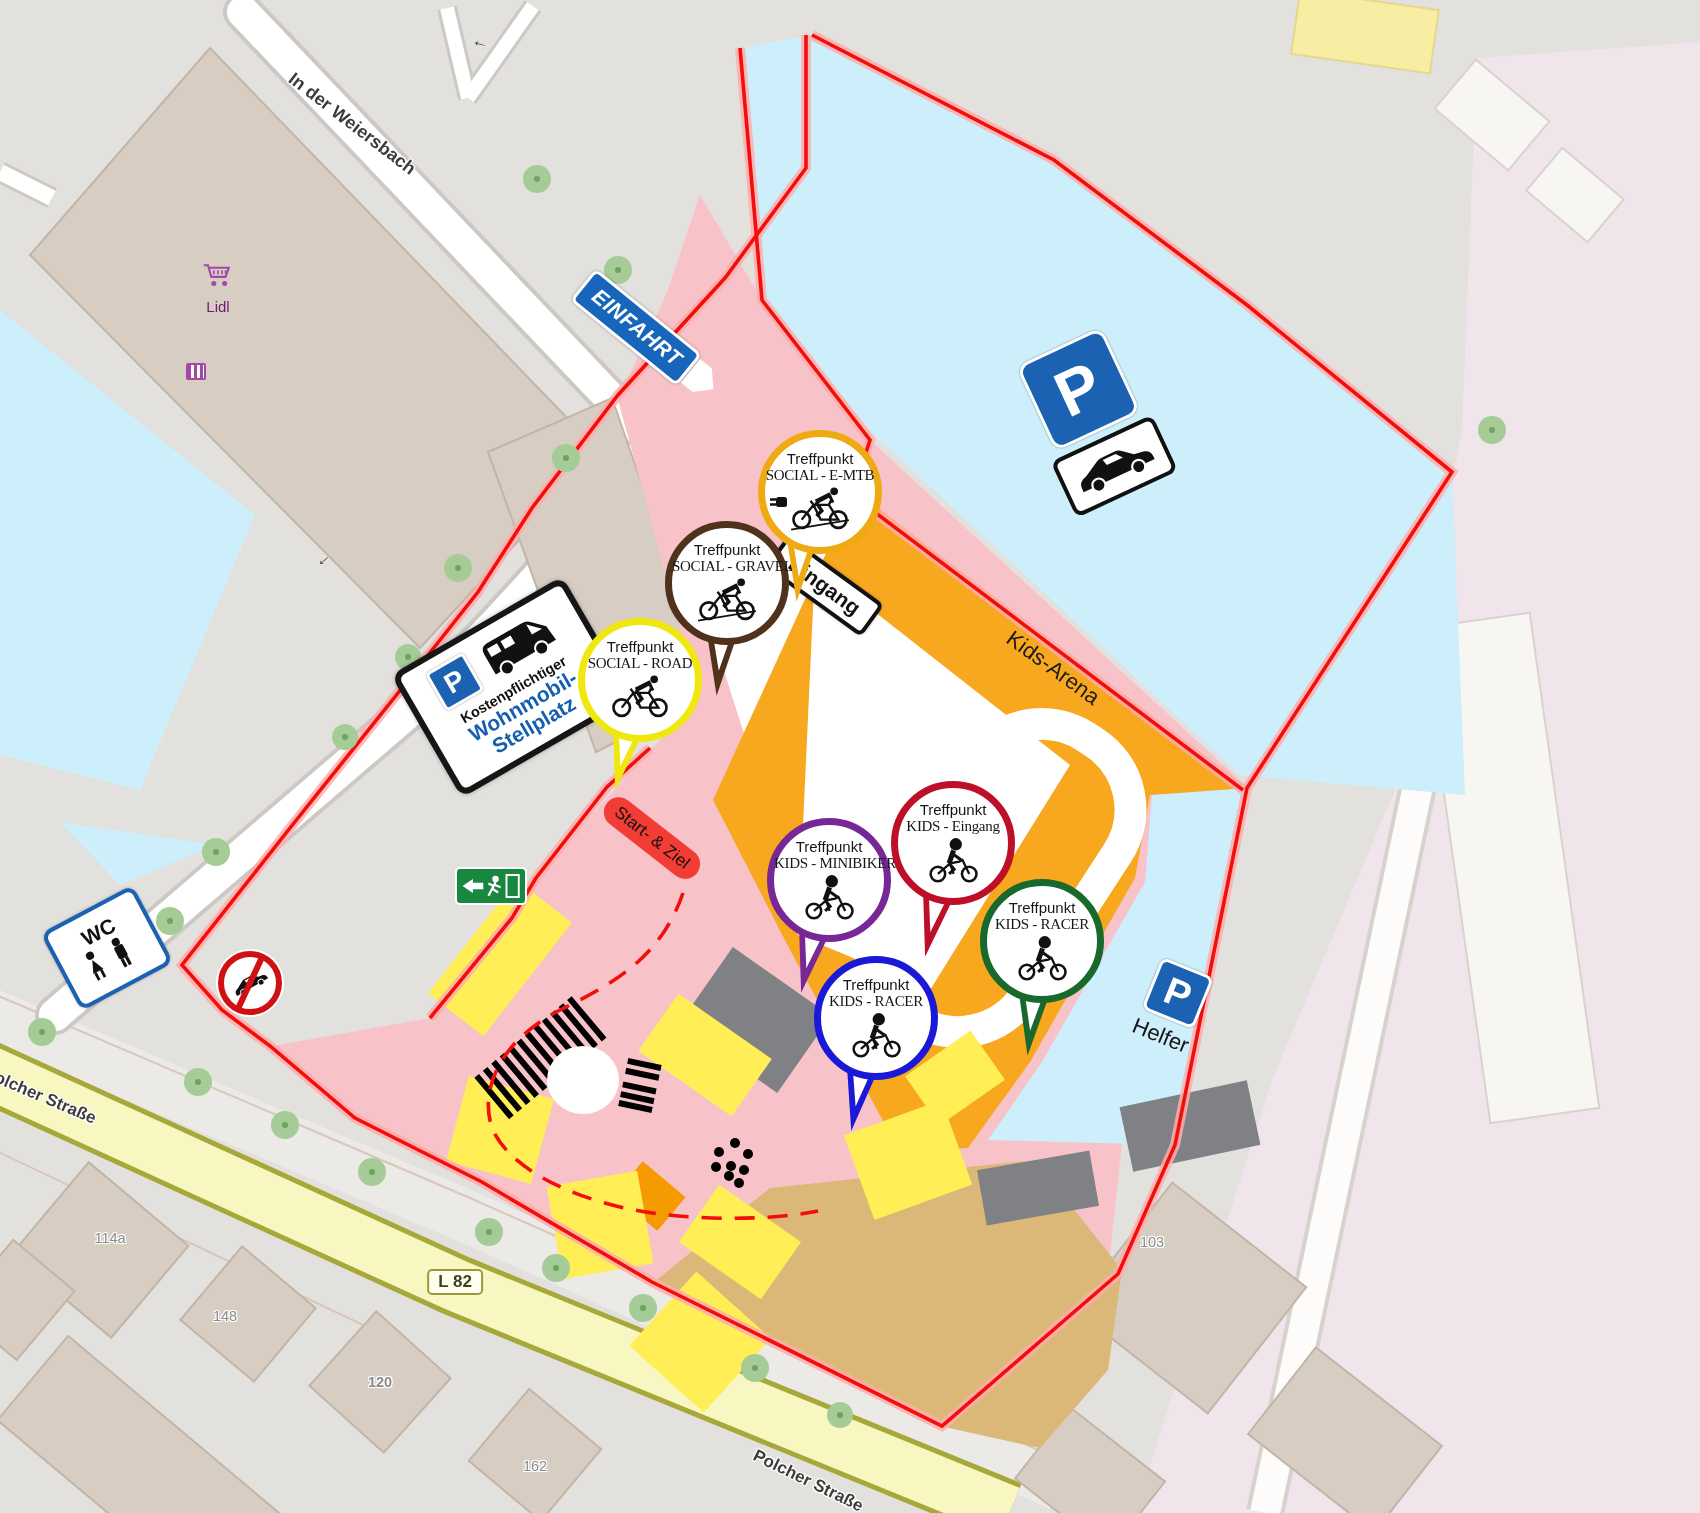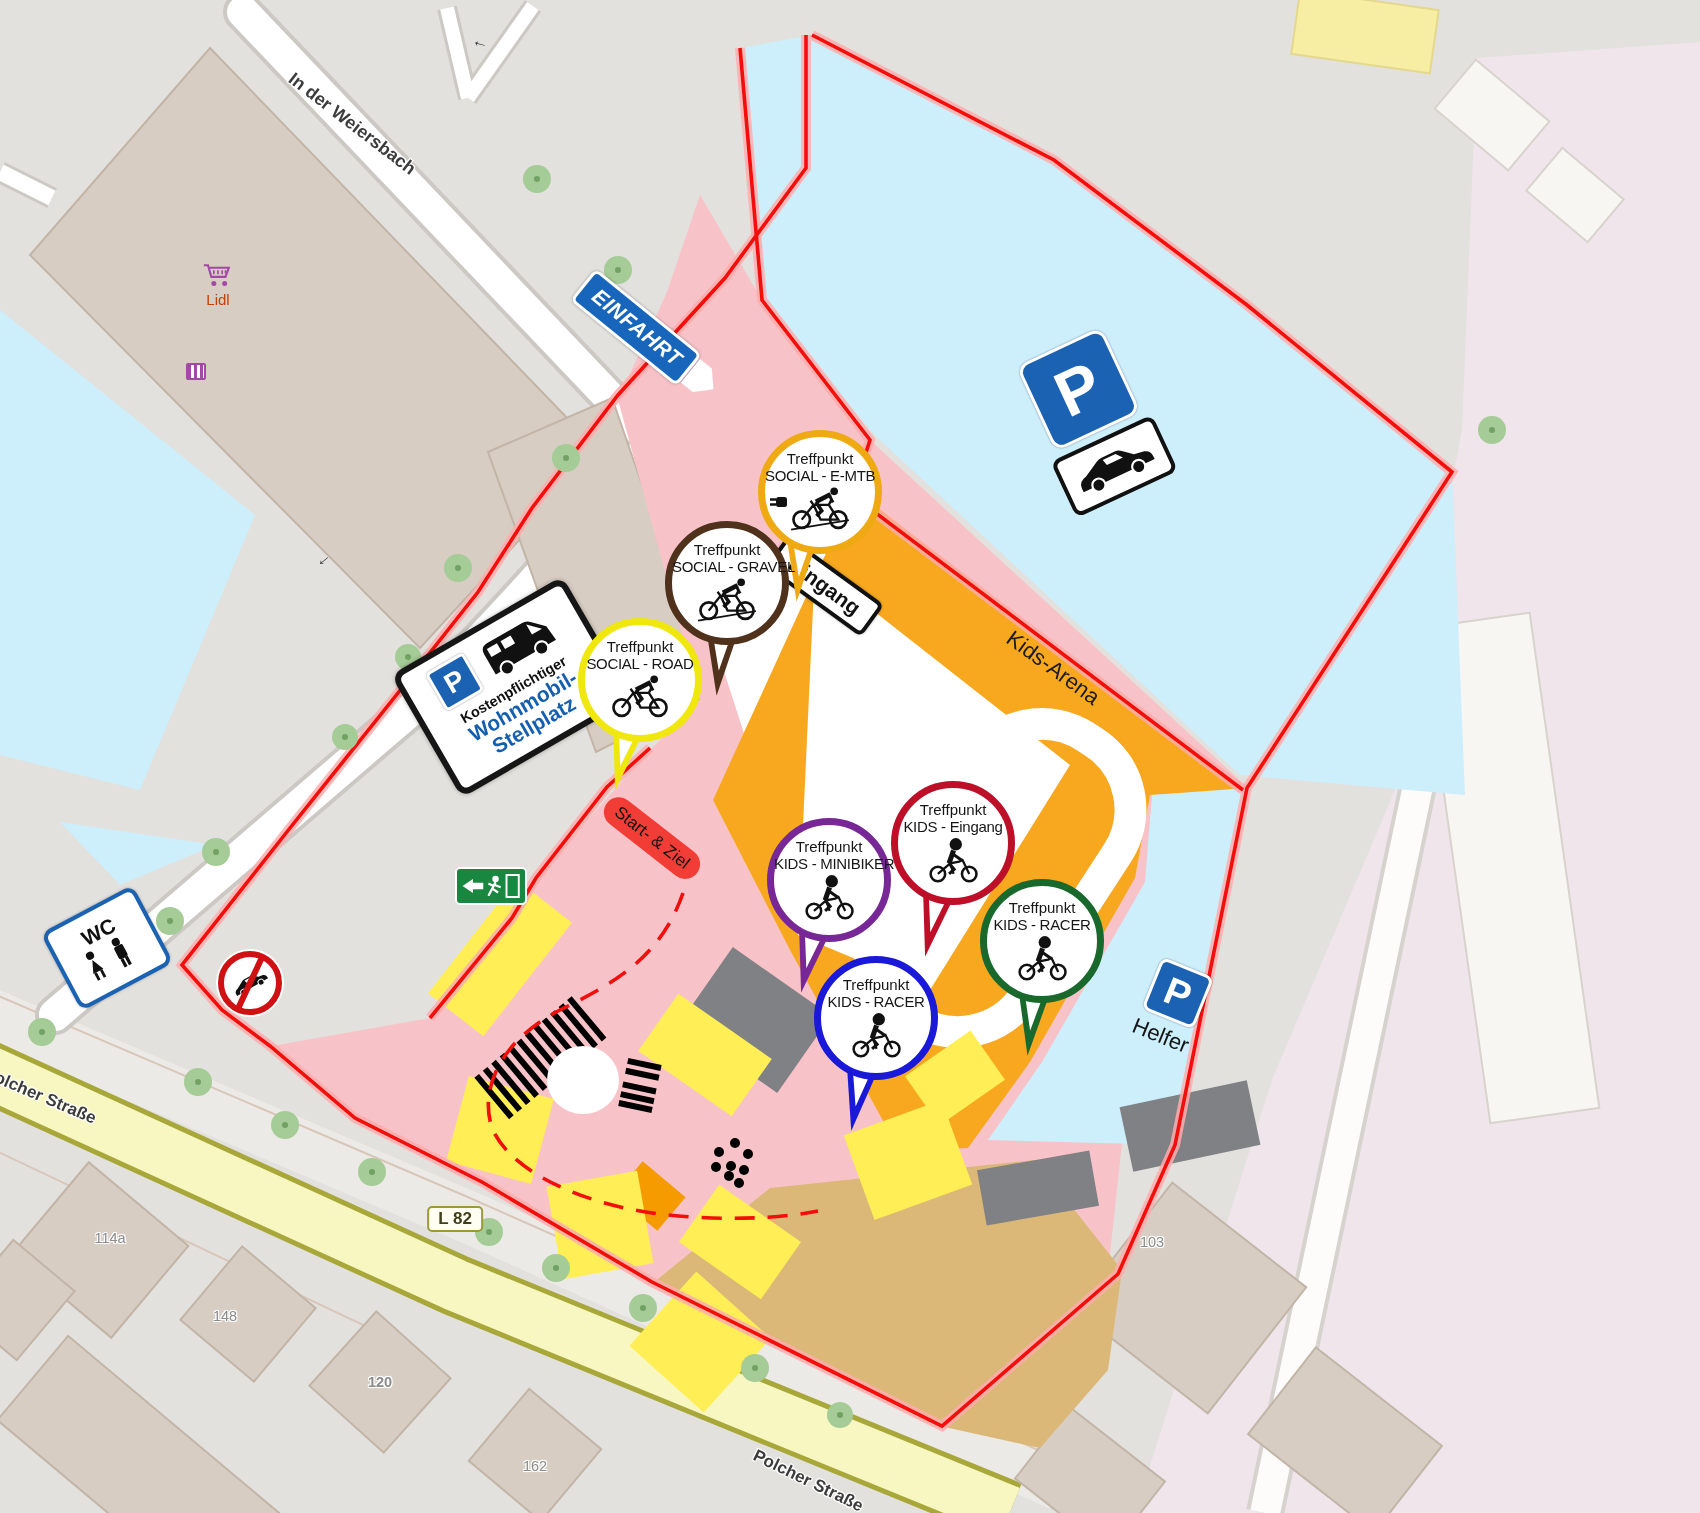--- a/index.html
+++ b/index.html
@@ -7,21 +7,21 @@
          font-family:"Liberation Sans","DejaVu Sans",sans-serif;}
   #basemap{position:absolute;left:0;top:0;}
   .abs{position:absolute;}
   .halo{text-shadow:-1px -1px 0 #fff,1px -1px 0 #fff,-1px 1px 0 #fff,1px 1px 0 #fff,0 0 3px #fff;}
   .maplabel{position:absolute;color:#3c3c3c;font-size:18px;font-weight:600;white-space:nowrap;}
 
   
   .marker-bubble{position:absolute;width:110px;height:110px;border:7px solid #ef4444;border-radius:50%;
     background:#fff;z-index:30;text-align:center;box-sizing:content-box;}
   .marker-bubble .l1{margin-top:13px;font-size:15px;font-weight:500;color:#161616;}
-  .marker-bubble .l2{font-size:15px;font-weight:500;color:#161616;letter-spacing:-.3px;white-space:nowrap;}
+  .marker-bubble .l2{font-size:15px;font-weight:500;color:#161616;letter-spacing:-.3px;white-space:nowrap;font-family:Liberation Serif, serif;}
   .marker-bubble svg.bike{display:block;margin:2px auto 0;}
   .tail{position:absolute;width:40px;height:62px;z-index:29;transform-origin:top center;
     clip-path:polygon(12% 0,88% 0,50% 100%);}
   .tail::after{content:'';position:absolute;left:50%;top:0;width:20px;height:37px;margin-left:-10px;
     clip-path:polygon(3% 0,97% 0,50% 100%);background:#fff;}
 
   
   .sign-einfahrt{display:flex;align-items:center;z-index:24;}
   .sign-einfahrt .plate{background:#1766bb;border:3px solid #fff;border-radius:7px;color:#fff;
     font-weight:bold;font-style:italic;font-size:21px;letter-spacing:.5px;padding:5px 10px 6px 12px;
@@ -48,21 +48,21 @@
     display:flex;flex-direction:column;align-items:center;justify-content:center;gap:2px;
     box-shadow:0 0 3px rgba(0,0,0,.3);}
   .sign-wc .wctxt{font-size:21px;font-weight:bold;color:#111;line-height:20px;}
   .sign-nocar{width:52px;height:52px;background:#fff;border:6px solid #cf1113;border-radius:50%;z-index:22;
     position:absolute;display:flex;align-items:center;justify-content:center;box-shadow:0 0 0 2px #fff;}
   .sign-nocar .slash{position:absolute;left:50%;top:-2px;width:6px;height:56px;margin-left:-3px;
     background:#cf1113;transform:rotate(25deg);}
   .sign-helfer{display:flex;flex-direction:column;align-items:center;gap:5px;z-index:21;}
   .sign-helfer .hlabel{font-size:22px;color:#161616;font-weight:500;}
   .lidl-poi{display:flex;flex-direction:column;align-items:center;z-index:5;}
-  .lidl-poi .lname{color:#c2410c;font-size:15px;font-weight:500;margin-top:1px;}
+  .lidl-poi .lname{color:#701a75;font-size:15px;font-weight:500;margin-top:8px;}
   .shop-icon{width:16px;height:13px;border-radius:2px;background:repeating-linear-gradient(90deg,#a448a8 0 3px,#fff 3px 6px);
     border:2px solid #a448a8;z-index:5;}
   .oneway{position:absolute;color:#3a3a3a;font-size:17px;font-weight:bold;z-index:4;}
 </style>
 </head>
 <body>
 
 <div id="stage">
 
   <svg id="basemap" width="1700" height="1513" viewBox="0 0 1700 1513">
@@ -276,21 +276,21 @@
           <circle cx="840" cy="1415" r="3"></circle>
           <circle cx="1492" cy="430" r="3"></circle>
       </g>
     </g>
   </svg>
 
   <div class="maplabel halo" style="left:352px;top:124px;transform:translate(-50%,-50%) rotate(37.5deg);">In der Weiersbach</div>
   <div class="maplabel" style="left:1053px;top:668px;transform:translate(-50%,-50%) rotate(36deg);font-size:22px;color:#1b1b1b;font-weight:500;">Kids-Arena</div>
   <div class="maplabel halo" style="left:40px;top:1096px;transform:translate(-50%,-50%) rotate(23deg);font-size:17px;">Polcher Straße</div>
   <div class="maplabel halo" style="left:808px;top:1481px;transform:translate(-50%,-50%) rotate(26deg);font-size:17px;">Polcher Straße</div>
-  <div class="abs" style="left:455px;top:1219px;transform:translate(-50%,-50%);background:#fffef2;border:2.5px solid #9a9a39;border-radius:5px;padding:1px 9px;font-size:17px;font-weight:600;color:#3f3f1e;z-index:6;">L 82</div>
+  <div class="abs" style="left:455px;top:1282px;transform:translate(-50%,-50%);background:#fffef2;border:2.5px solid #9a9a39;border-radius:5px;padding:1px 9px;font-size:17px;font-weight:600;color:#3f3f1e;z-index:6;">L 82</div>
   <div class="maplabel halo" style="left:110px;top:1238px;transform:translate(-50%,-50%) ;font-size:14.5px;color:#8b8b8b;font-weight:400;">114a</div>
   <div class="maplabel halo" style="left:225px;top:1316px;transform:translate(-50%,-50%);font-size:14.5px;color:#8b8b8b;font-weight:400;">148</div>
   <div class="maplabel halo" style="left:380px;top:1382px;transform:translate(-50%,-50%);font-size:14.5px;color:#8b8b8b;font-weight:700;">120</div>
   <div class="maplabel halo" style="left:535px;top:1466px;transform:translate(-50%,-50%);font-size:14.5px;color:#8b8b8b;font-weight:400;">162</div>
   <div class="maplabel halo" style="left:1152px;top:1242px;transform:translate(-50%,-50%);font-size:14.5px;color:#8b8b8b;font-weight:400;">103</div>
 
   <div class="abs lidl-poi" style="left:193px;top:262px;width:50px;">
     <svg width="30" height="28" viewBox="0 0 36 32">
         <use href="#g-cart"></use>
       </svg>

